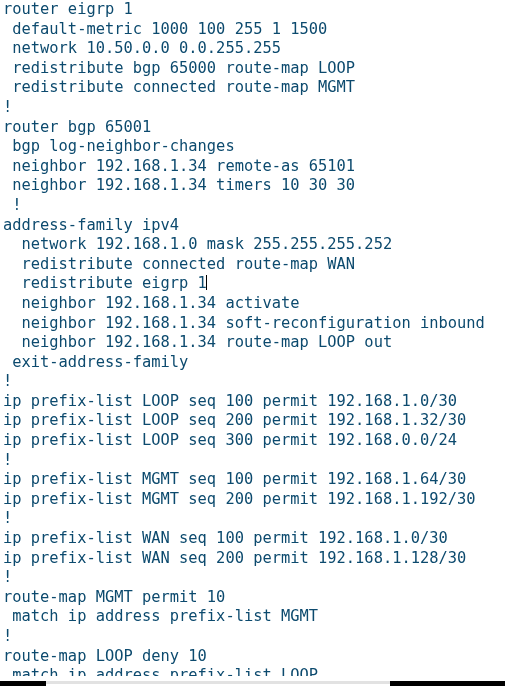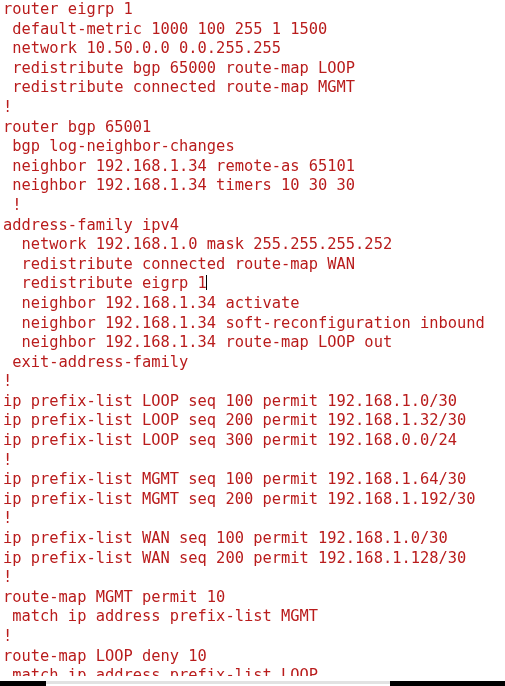--- a/index.html
+++ b/index.html
@@ -33,21 +33,21 @@
     font-size: 15.4px;
     line-height: 19.6px;
     color: #000000;
     white-space: pre;
     letter-spacing: 0px;
   }
   .cfg-line {
     display: block;
     height: 19.6px;
     white-space: pre;
-    color: #b91c1c;
+    color: #0c4a6e;
   }
   .caret {
     display: inline-block;
     width: 1px;
     height: 15px;
     background: #000000;
     vertical-align: -2px;
     margin-left: -0.5px;
   }
   

